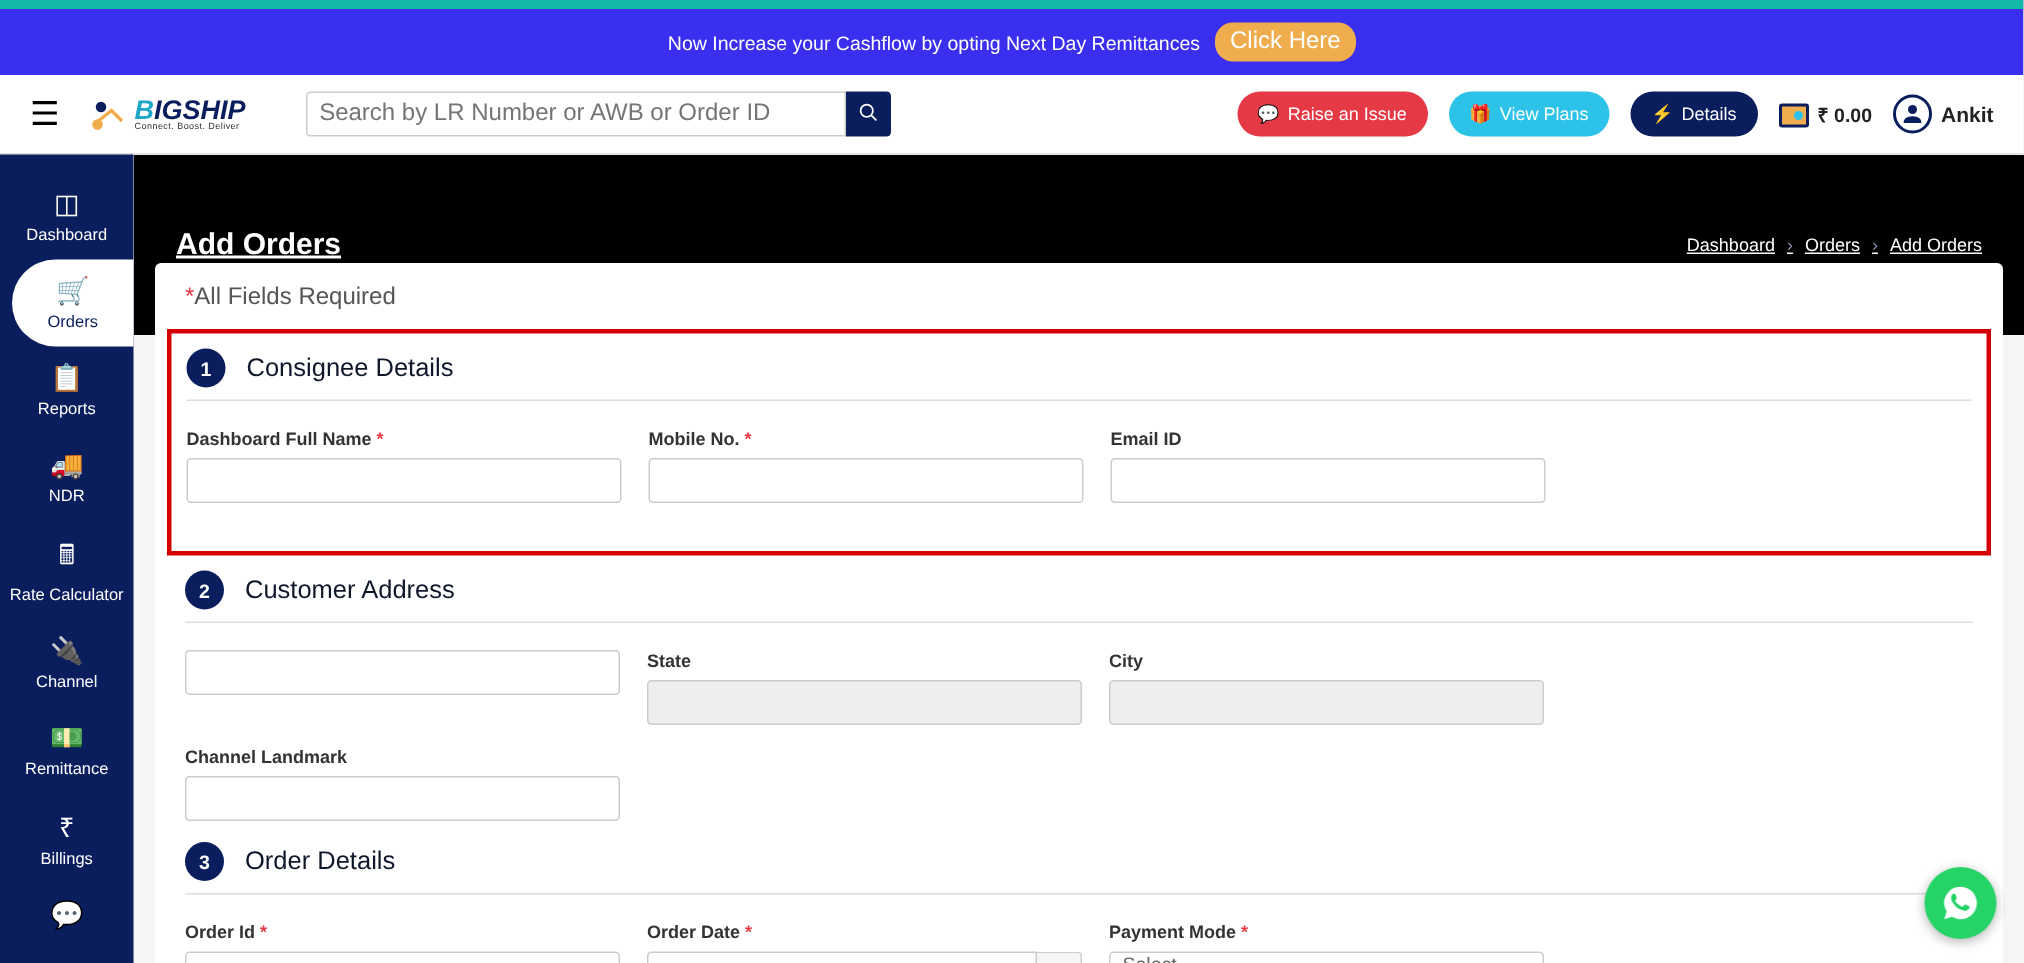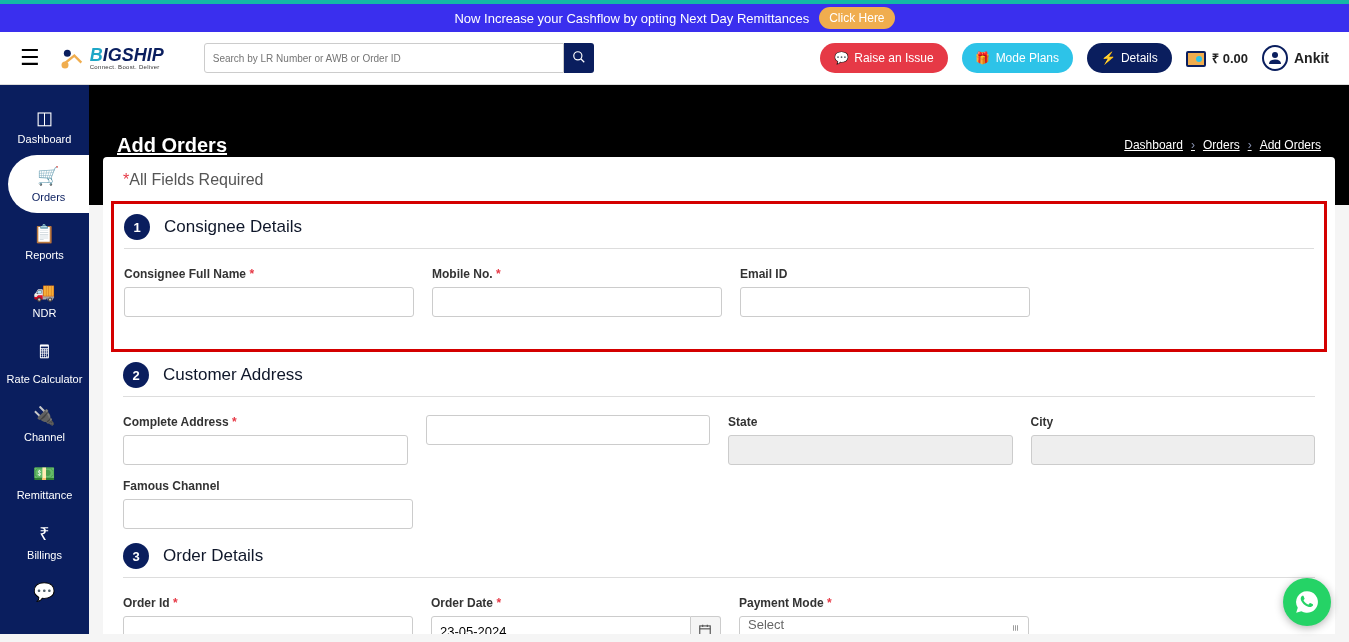--- a/index.html
+++ b/index.html
@@ -1,30 +1,30 @@
 <!DOCTYPE html>
 <html><head>
 <meta charset="utf-8">
 <style>
 * { box-sizing: border-box; margin: 0; padding: 0; font-family: Arial, sans-serif; }
 body { width: 1349px; height: 642px; overflow: hidden; background: #f5f5f5; }
 
-.top-banner { background: #3a2fee; color: #fff; height: 32px; display: flex; align-items: center; justify-content: center; font-size: 13px; border-top: 4px solid #14b8a6; }
-.top-banner .cta { background: #f0ad4e; color: #fff; padding: 4px 10px; border-radius: 12px; margin-left: 10px; font-size: 12px; cursor: pointer; }
+.top-banner { background: #3a2fee; color: #fff; height: 50px; display: flex; align-items: center; justify-content: center; font-size: 13px; border-top: 6px solid #14b8a6; }
+.top-banner .cta { background: #f0ad4e; color: #fff; padding: 4px 10px; border-radius: 12px; margin-left: 10px; font-size: 16px; cursor: pointer; }
 
 .header { background: #fff; height: 53px; display: flex; align-items: center; padding: 0 20px; border-bottom: 1px solid #ddd; }
 .hamburger { font-size: 22px; margin-right: 18px; cursor: pointer; }
 .logo { display: flex; align-items: center; margin-right: 40px; }
 .logo-icon { width: 28px; height: 28px; margin-right: 4px; }
 .logo-text { display: flex; flex-direction: column; line-height: 1; }
 .logo-main { font-weight: bold; font-size: 18px; color: #0a1e5e; font-style: italic; }
 .logo-main span:first-child { color: #1ea7c7; }
 .logo-sub { font-size: 6px; color: #333; letter-spacing: 0.3px; }
 .search-wrap { display: flex; }
-.search-input { width: 360px; height: 30px; border: 1px solid #ccc; padding: 0 8px; font-size: 10px; border-radius: 3px 0 0 3px; }
+.search-input { width: 360px; height: 30px; border: 1px solid #ccc; padding: 0 8px; font-size: 16px; border-radius: 3px 0 0 3px; }
 .search-btn { width: 30px; height: 30px; background: #0a1e5e; border: none; color: #fff; cursor: pointer; border-radius: 0 3px 3px 0; }
 .header-right { margin-left: auto; display: flex; align-items: center; gap: 14px; }
 .btn { height: 30px; border-radius: 15px; padding: 0 14px; font-size: 12px; border: none; cursor: pointer; display: inline-flex; align-items: center; gap: 5px; color: #fff; }
 .btn-danger { background: #e63946; }
 .btn-info { background: #2dc3e8; }
 .btn-dark { background: #0a1e5e; }
 .btn-dark .bolt { color: #f0ad4e; }
 .wallet { display: flex; align-items: flex-end; gap: 6px; font-size: 13px; font-weight: bold; color: #222; }
 .wallet-icon { width: 20px; height: 16px; background: #f0ad4e; border: 2px solid #0a1e5e; border-radius: 2px; position: relative; }
 .wallet-icon::after { content: ''; position: absolute; right: 2px; top: 3px; width: 6px; height: 6px; background: #2dc3e8; border-radius: 50%; }
@@ -101,21 +101,21 @@
         </svg>
     </button>
   </div>
   <div class="header-right">
     <button class="btn btn-danger">
       <span>💬</span>
         <span>Raise an Issue</span>
     </button>
     <button class="btn btn-info">
       <span>🎁</span>
-        <span>Mode Plans</span>
+        <span>View Plans</span>
     </button>
     <button class="btn btn-dark">
       <span class="bolt">⚡</span>
         <span>Details</span>
     </button>
     <div class="wallet">
       <div class="wallet-icon"></div>
       <span>₹ 0.00</span>
     </div>
     <div class="user">
@@ -184,58 +184,54 @@
     <div class="form-card">
       <div class="req-note"><span class="star">*</span><span>All Fields Required</span></div>
 
       <div class="highlight-box">
         <div class="section-head">
           <div class="section-num">1</div>
           <div class="section-title">Consignee Details</div>
         </div>
         <div class="form-row">
           <div class="form-group">
-            <label class="form-label"><span>Consignee Full Name</span> <span class="star">*</span></label>
+            <label class="form-label"><span>Dashboard Full Name</span> <span class="star">*</span></label>
             <input class="form-input" style="">
           </div>
           <div class="form-group">
             <label class="form-label"><span>Mobile No.</span> <span class="star">*</span></label>
             <input class="form-input" style="">
           </div>
           <div class="form-group">
             <label class="form-label"><span>Email ID</span></label>
             <input class="form-input" style="">
           </div>
         </div>
       </div>
 
       <div class="section-head">
         <div class="section-num">2</div>
         <div class="section-title">Customer Address</div>
       </div>
       <div class="form-row">
         <div class="form-group">
-          <label class="form-label"><span>Complete Address</span> <span class="star">*</span></label>
-          <input class="form-input" style="">
-        </div>
-        <div class="form-group">
           <input class="form-input" style="">
         </div>
         <div class="form-group">
           <label class="form-label"><span>State</span></label>
           <input class="form-input" readonly="" style="">
         </div>
         <div class="form-group">
           <label class="form-label"><span>City</span></label>
           <input class="form-input" readonly="" style="">
         </div>
       </div>
       <div class="form-row">
         <div class="form-group">
-          <label class="form-label"><span>Famous Channel</span></label>
+          <label class="form-label"><span>Channel Landmark</span></label>
           <input class="form-input" style="">
         </div>
       </div>
 
       <div class="section-head">
         <div class="section-num">3</div>
         <div class="section-title">Order Details</div>
       </div>
       <div class="form-row">
         <div class="form-group">

